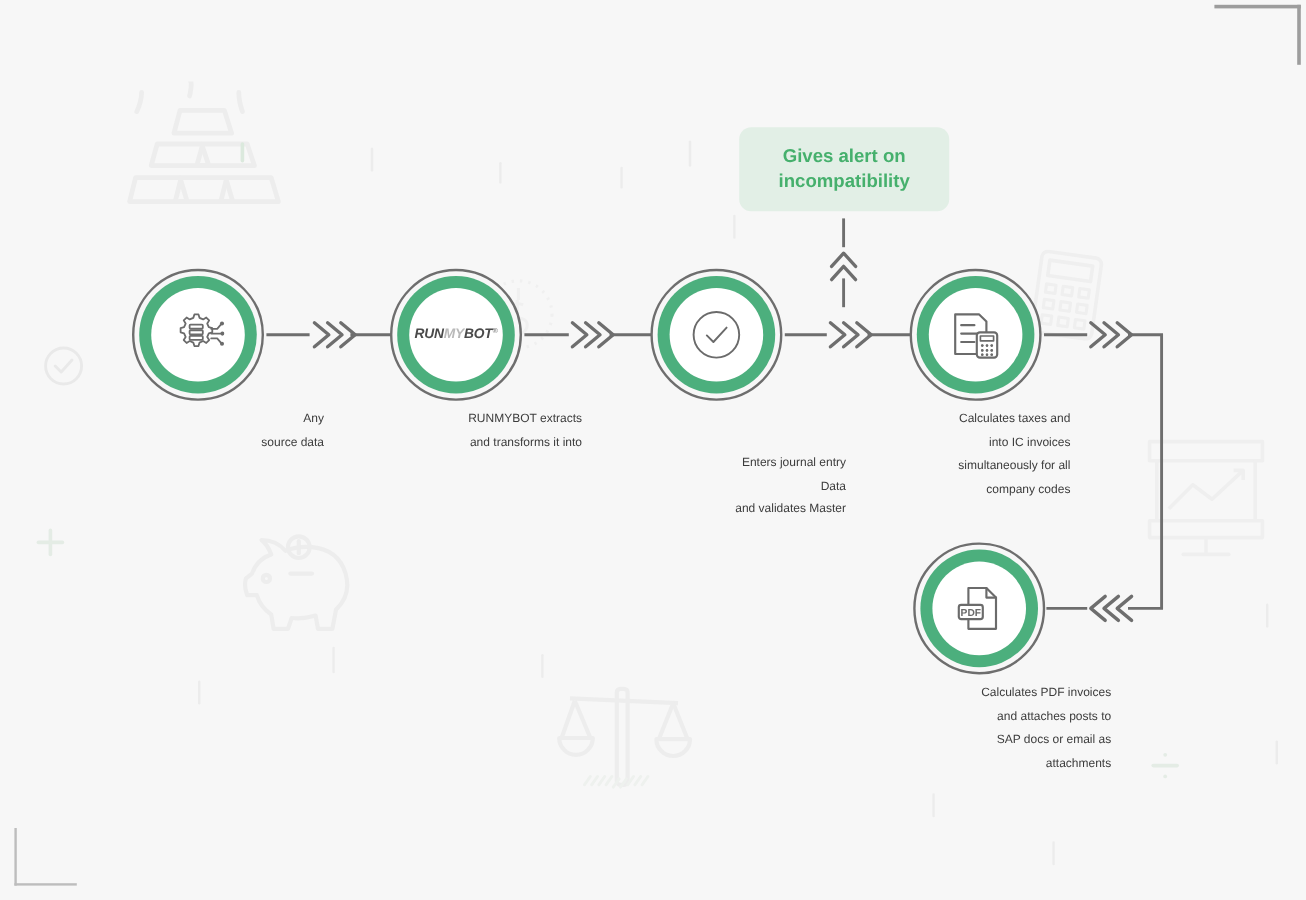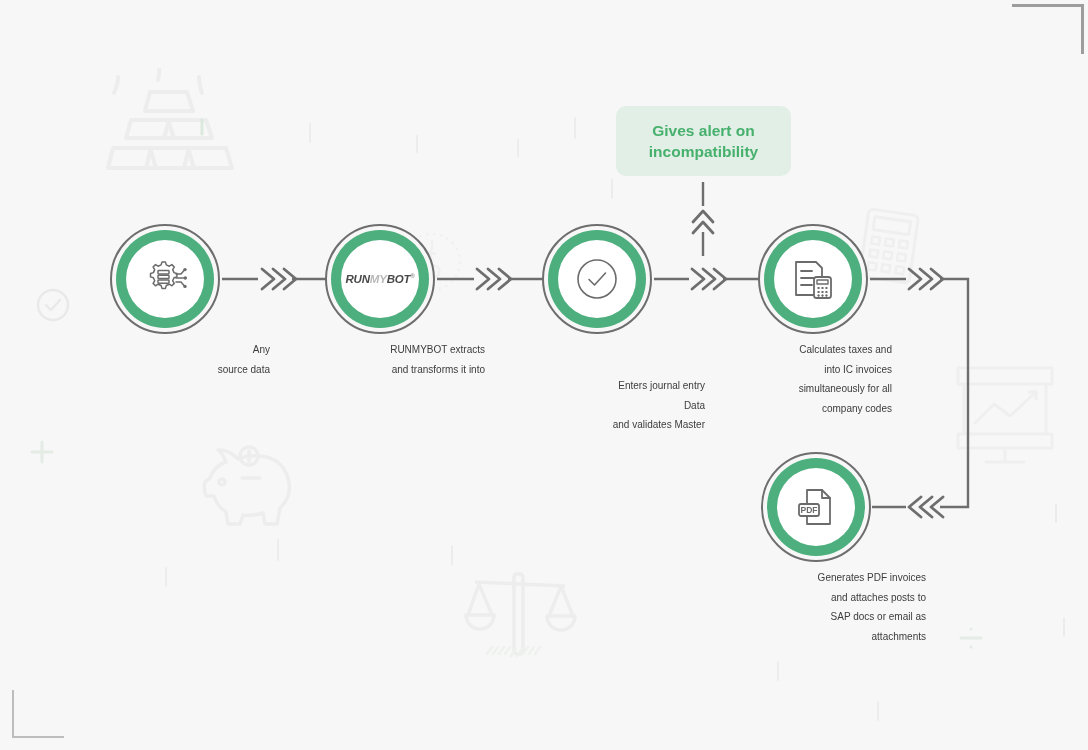--- a/index.html
+++ b/index.html
@@ -405,19 +405,19 @@
             <path d="M13 5 l15 0 l8 8 l0 26 l-23 0 z"></path>
             <path d="M28 5 l0 8 l8 0"></path>
           </g>
           <rect x="5" y="19" width="20" height="12" rx="2" fill="#ffffff" stroke="#6b6b6b" stroke-width="1.8"></rect>
           <text x="15" y="28" font-family="Liberation Sans, sans-serif" font-size="8.5" font-weight="bold" fill="#6b6b6b" text-anchor="middle">PDF</text>
         </svg>
       </div>
     </div>
   </div>
   <div class="node-label" style="left:706px; top:568px; width:220px;">
-    <div>Generates PDF invoices</div>
+    <div>Calculates PDF invoices</div>
     <div>and attaches posts to</div>
     <div>SAP docs or email as</div>
     <div>attachments</div>
   </div>
 
 </div>
 
 </body></html>

